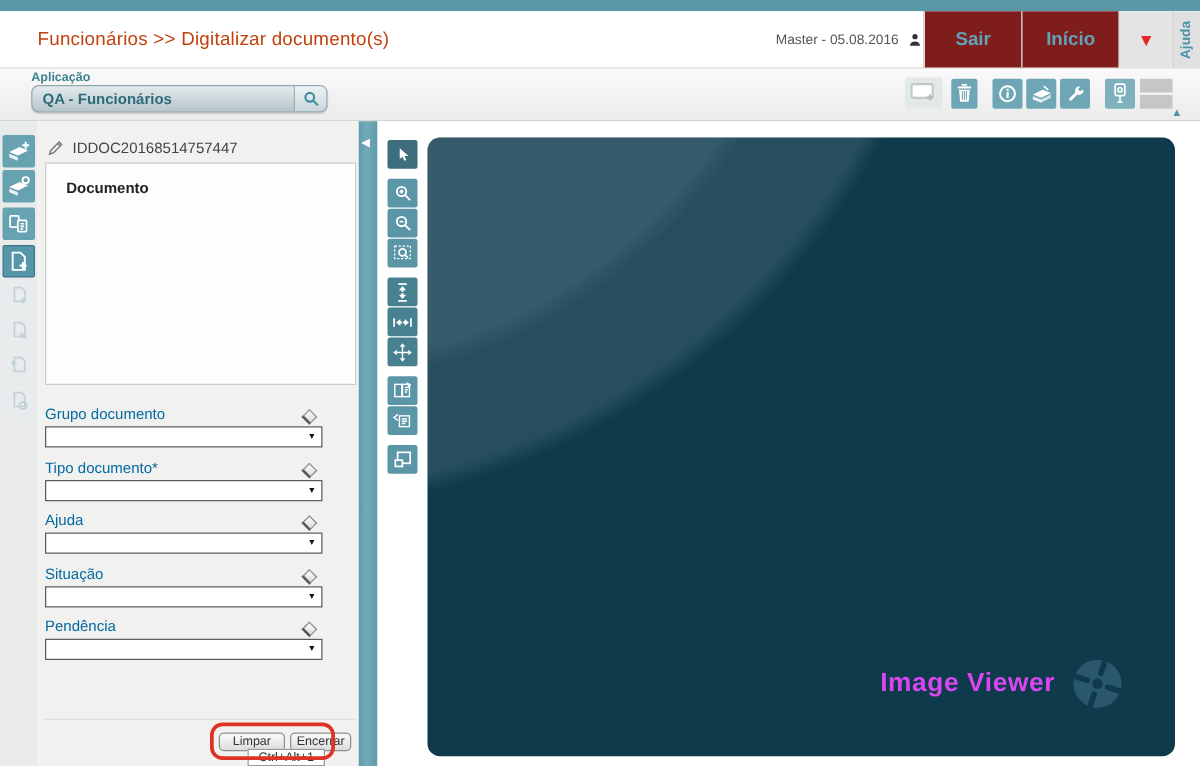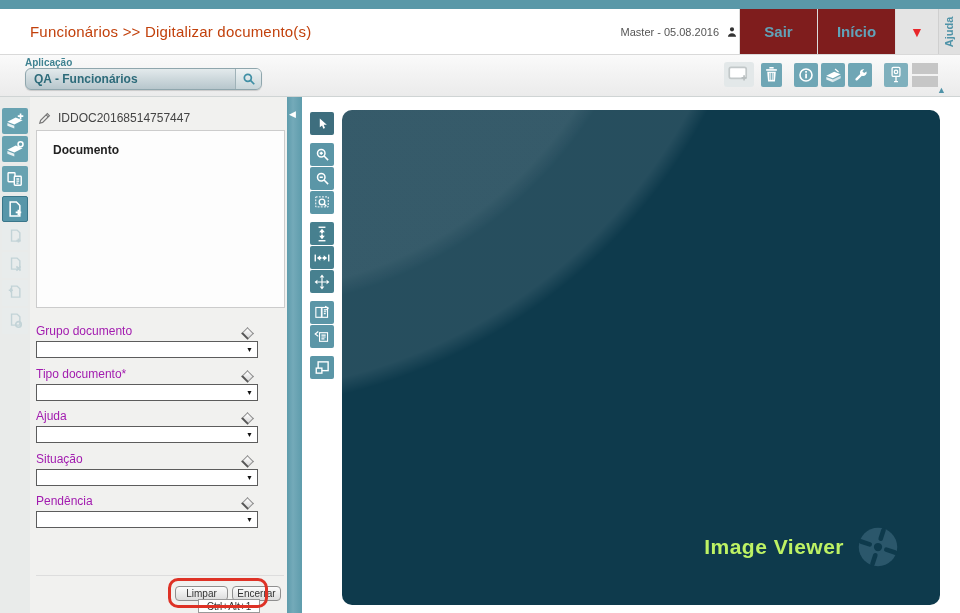--- a/index.html
+++ b/index.html
@@ -63,21 +63,21 @@
   
   .panel { position: absolute; left: 30px; top: 0; width: 257px; height: 516px; background: #f1f1ef; }
   .docid { position: absolute; left: 8px; top: 14px; display: flex; align-items: center; gap: 6px;
     font-size: 12px; color: #444; }
   .docbox { position: absolute; left: 6px; top: 33px; width: 249px; height: 178px;
     background: #fdfdfd; border: 1px solid #ccc; }
   .docbox .ttl { display: block; margin: 12px 0 0 16px; font-size: 12px; font-weight: bold; color: #222; }
 
   .field { position: absolute; left: 6px; width: 222px; }
   .flabel { display: flex; align-items: flex-end; justify-content: space-between;
-    font-size: 12px; color: #a21caf; height: 15px; }
+    font-size: 12px; color: #0369a1; height: 15px; }
   .diamond { width: 9px; height: 9px; transform: rotate(45deg);
     background: linear-gradient(135deg, #fff 0%, #d9d9d9 100%);
     border: 1px solid #8b8b8b; border-bottom: 2px solid #555; margin-right: 6px; cursor: pointer; }
   .select { margin-top: 3px; height: 17px; background: #fff; border: 1px solid #5c5c5c;
     display: flex; align-items: center; justify-content: flex-end; cursor: pointer; }
   .select .caret { font-size: 7px; color: #111; padding-right: 4px; }
 
   .panel-sep { position: absolute; left: 6px; right: 3px; top: 478px; border-top: 1px solid #ddd; }
   .pbtn { position: absolute; height: 15px; border: 1px solid #8f8f8f; border-radius: 4px;
     background: linear-gradient(#fcfcfc, #dcdcdc); font-size: 10px; color: #333;
@@ -106,21 +106,21 @@
 
   
   .viewer { position: absolute; left: 342px; top: 13px; width: 598px; height: 495px;
     background: #0e3a4c; border-radius: 10px; overflow: hidden; }
   .viewer::before { content: ""; position: absolute; inset: 0;
     background:
       radial-gradient(circle 560px at -130px -260px, rgba(255,255,255,0.10) 0 97%, transparent 100%),
       radial-gradient(circle 430px at -110px -230px, rgba(255,255,255,0.07) 0 96%, transparent 100%);
   }
   .wm { position: absolute; right: 40px; bottom: 36px; display: flex; align-items: center; gap: 12px; }
-  .wm .txt { font-size: 21px; font-weight: bold; color: #bef264; letter-spacing: .5px; }
+  .wm .txt { font-size: 21px; font-weight: bold; color: #d946ef; letter-spacing: .5px; }
 
   svg { display: block; }
 </style>
 </head>
 <body>
 
 <div id="page">
 
   <div class="topbar"></div>
 

